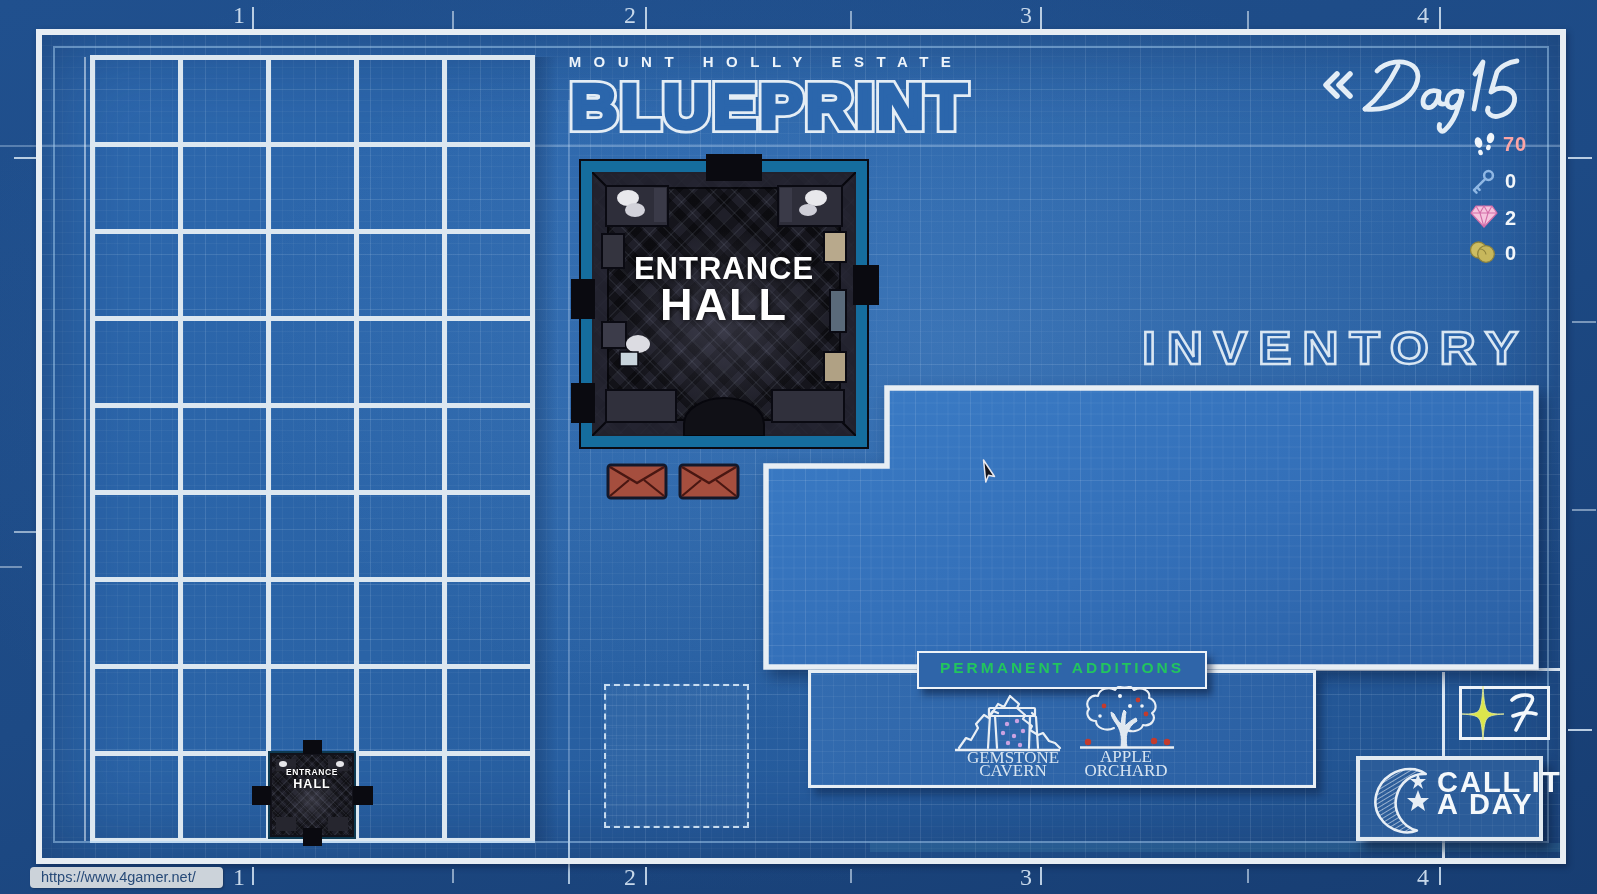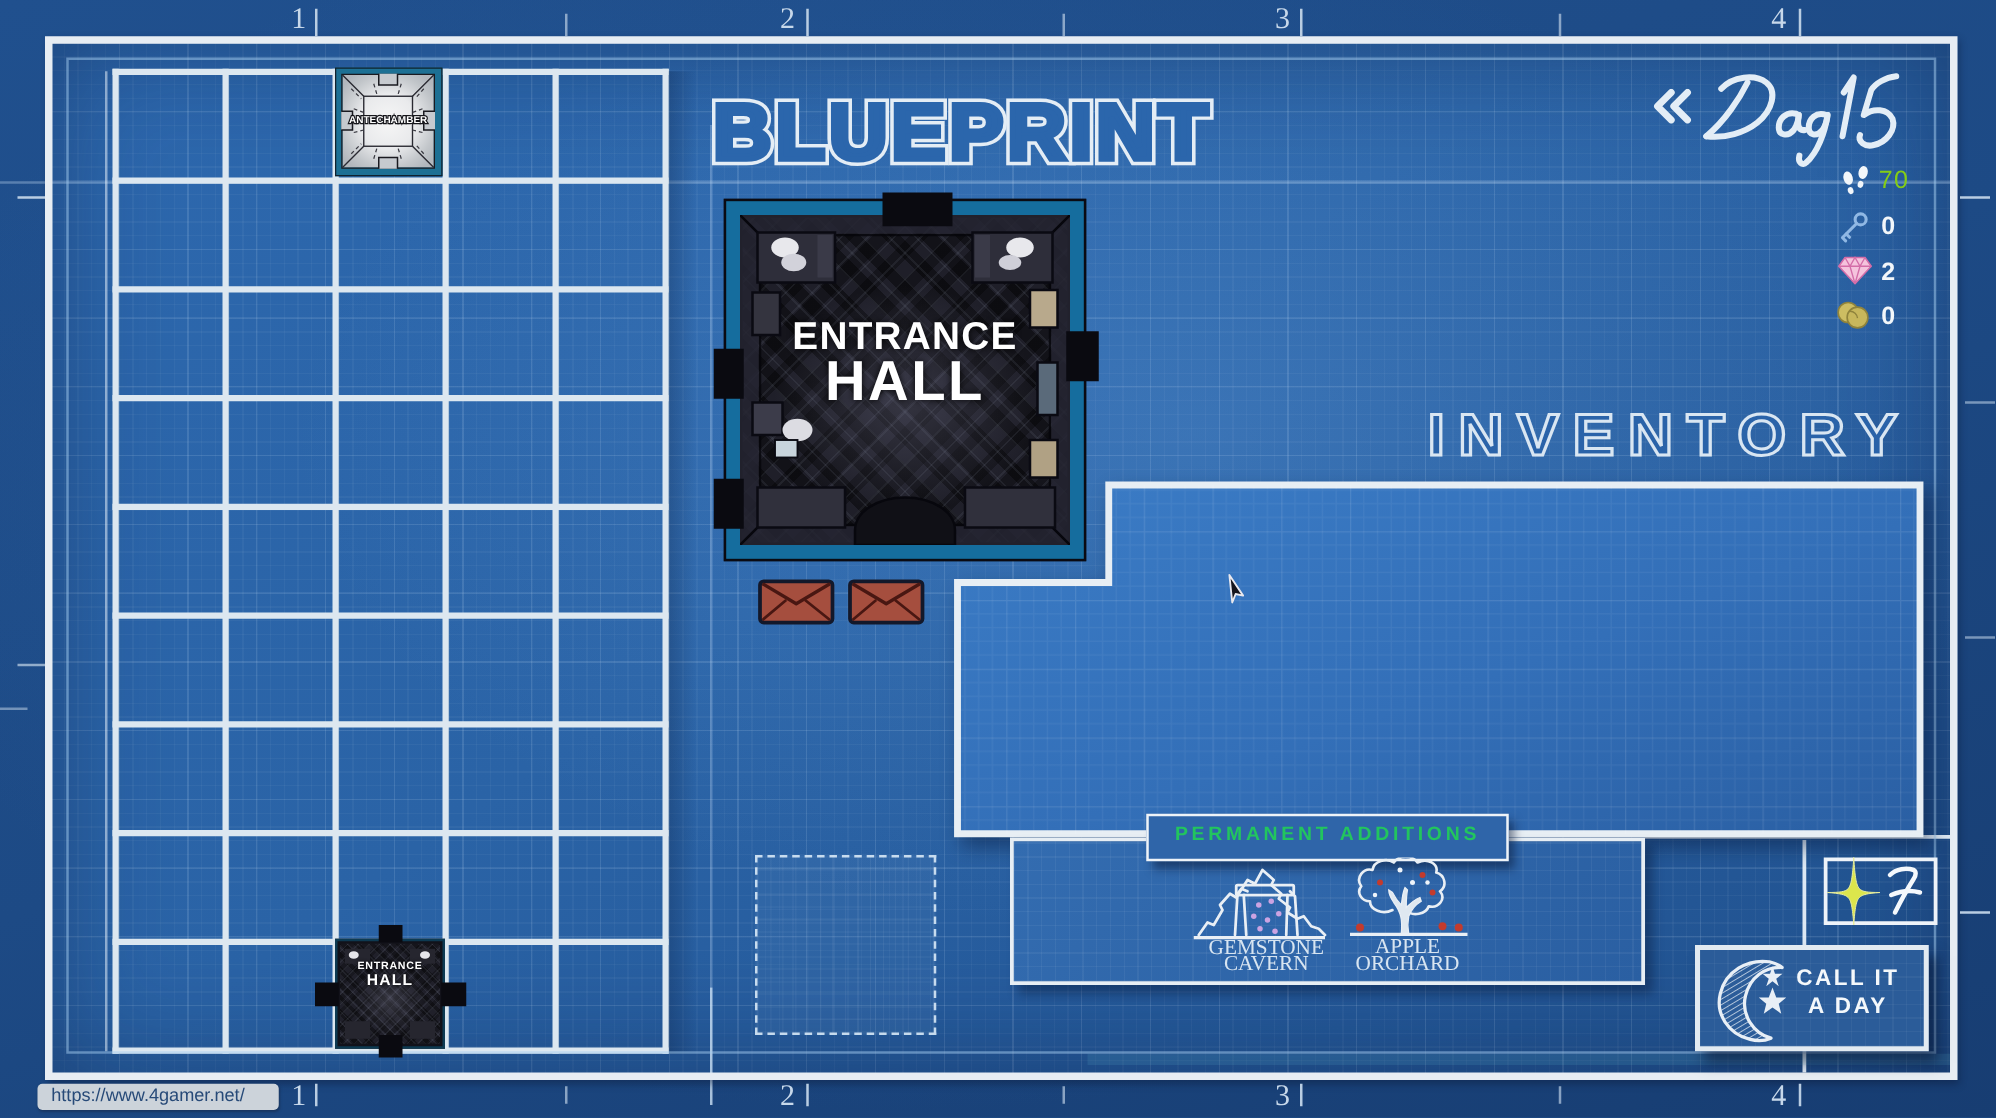--- a/index.html
+++ b/index.html
@@ -159,44 +159,20 @@
     <div class="abs" style="left:272px;top:104px;width:26px;height:40px;background:#0a0a10;"></div>
 
     <div class="abs" style="left:-10px;top:222px;width:24px;height:40px;background:#0a0a10;"></div>
 
     <div class="abs" style="left:0;top:90px;width:286px;text-align:center;color:#ffffff;font-weight:bold;
       font-size:31px;letter-spacing:1px;text-shadow:0 0 6px rgba(0,0,0,0.9);">ENTRANCE</div>
     <div class="abs" style="left:0;top:118px;width:286px;text-align:center;color:#ffffff;font-weight:bold;
       font-size:45px;letter-spacing:2px;text-shadow:0 0 6px rgba(0,0,0,0.9);">HALL</div>
   </div>
 
-  <div class="abs" style="left:268px;top:54px;width:86px;height:87px;background:#1d7094;border:1.5px solid #10222e;box-sizing:border-box;">
-    <div class="abs" style="left:4px;top:4px;width:75px;height:76px;border:1.5px solid #1a1a20;box-sizing:border-box;
-      background:radial-gradient(46px 46px at 50% 50%, #f6f6f6 0%, #e9eaec 48%, #c2c6ca 82%, #b2b7bd 100%);"></div>
-    <svg class="abs" style="left:4px;top:4px;" width="75" height="76" viewBox="0 0 75 76">
-      <g stroke="#2a2a32" stroke-width="1.1" fill="none">
-        <path d="M1,1 L18,18 M74,1 L57,18 M1,75 L18,58 M74,75 L57,58"></path>
-        <rect x="18" y="18" width="39" height="40"></rect>
-      </g>
-      <g stroke="#3a3a42" stroke-width="1" stroke-dasharray="3,2.4">
-        <path d="M10,28 L18,31 M10,47 L18,45 M65,28 L57,31 M65,47 L57,45"></path>
-        <path d="M26,8 L29,18 M48,8 L45,18 M26,68 L29,58 M48,68 L45,58"></path>
-        <path d="M8,12 L16,20 M66,12 L59,20 M8,64 L16,56 M66,64 L59,56"></path>
-      </g>
-      <g fill="#c6cacf" stroke="#1a1a20" stroke-width="1.2">
-        <rect x="30" y="-3" width="15" height="12"></rect>
-        <rect x="30" y="67" width="15" height="12"></rect>
-        <rect x="-3" y="30" width="12" height="15"></rect>
-        <rect x="66" y="30" width="12" height="15"></rect>
-      </g>
-    </svg>
-    <svg class="abs" style="left:0;top:32px;" width="83" height="16" viewBox="0 0 83 16">
-      <text x="41.5" y="11" text-anchor="middle" font-family="Liberation Sans, sans-serif" font-weight="bold" font-size="8" fill="#ffffff" stroke="#15151a" stroke-width="2" paint-order="stroke" letter-spacing="0">ANTECHAMBER</text>
-    </svg>
-  </div>
 
   <div class="abs" style="left:268px;top:751px;width:88px;height:88px;background:#12121a;border:2px solid #0d3a52;box-sizing:border-box;">
     <div class="abs" style="left:2px;top:2px;width:80px;height:80px;
       background:
         radial-gradient(40px 40px at 50% 55%, rgba(130,130,150,0.30), rgba(0,0,0,0) 70%),
         repeating-linear-gradient(45deg, rgba(150,160,180,0.10) 0px, rgba(150,160,180,0.10) 1px, rgba(0,0,0,0) 1px, rgba(0,0,0,0) 6px),
         repeating-linear-gradient(-45deg, rgba(150,160,180,0.10) 0px, rgba(150,160,180,0.10) 1px, rgba(0,0,0,0) 1px, rgba(0,0,0,0) 6px),
         repeating-linear-gradient(45deg, rgba(0,0,0,0.35) 0px, rgba(0,0,0,0.35) 4px, rgba(0,0,0,0) 4px, rgba(0,0,0,0) 8px),
         repeating-linear-gradient(-45deg, rgba(0,0,0,0.25) 0px, rgba(0,0,0,0.25) 4px, rgba(0,0,0,0) 4px, rgba(0,0,0,0) 8px),
         #20202a;"></div>
@@ -226,20 +202,22 @@
     <path d="M5,6 L32,22 L59,6" fill="none" stroke="#491712" stroke-width="2.6" stroke-linejoin="round"></path>
     <path d="M5,35 L24,19 M59,35 L39,19" fill="none" stroke="#491712" stroke-width="2.2"></path>
   </svg>
 
   <svg class="abs" style="left:677px;top:461px;" width="64" height="40" viewBox="0 0 64 40">
     <rect x="3" y="4" width="58" height="33" rx="3" fill="#a54e3e" stroke="#13182a" stroke-width="3"></rect>
     <path d="M5,6 L32,22 L59,6" fill="none" stroke="#491712" stroke-width="2.6" stroke-linejoin="round"></path>
     <path d="M5,35 L24,19 M59,35 L39,19" fill="none" stroke="#491712" stroke-width="2.2"></path>
   </svg>
 
+  <div class="abs" style="left:560px;top:53px;width:412px;text-align:center;color:#eef4fa;white-space:nowrap;
+    font-size:15px;font-weight:bold;letter-spacing:12.5px;">MOUNT&nbsp;HOLLY&nbsp;ESTATE</div>
 
   <div class="abs" style="left:548px;top:70px;width:444px;text-align:center;white-space:nowrap;
     font-size:63px;font-weight:bold;letter-spacing:3px;color:#2b66ac;
     -webkit-text-stroke:10px #e4edf5;transform:scaleX(1.03);transform-origin:center;">BLUEPRINT</div>
   <div class="abs" style="left:548px;top:70px;width:444px;text-align:center;white-space:nowrap;
     font-size:63px;font-weight:bold;letter-spacing:3px;color:#2b66ac;
     -webkit-text-stroke:4.5px #2b66ac;transform:scaleX(1.03);transform-origin:center;">BLUEPRINT</div>
 
   <svg class="abs" style="left:1322px;top:71px;" width="32" height="28" viewBox="0 0 32 28">
     <g fill="none" stroke="#e3edf6" stroke-width="5.5" stroke-linecap="round" stroke-linejoin="round">
@@ -263,21 +241,21 @@
 
   <svg class="abs" style="left:1470px;top:132px;" width="30" height="28" viewBox="0 0 30 28">
     <g fill="#f2f6fa">
       <ellipse cx="8.5" cy="10.5" rx="3.7" ry="5.4" transform="rotate(-15 8.5 10.5)"></ellipse>
       <ellipse cx="10.5" cy="20.5" rx="2.3" ry="2.8" transform="rotate(-15 10.5 20.5)"></ellipse>
       <ellipse cx="20.5" cy="6" rx="3.7" ry="5.2" transform="rotate(13 20.5 6)"></ellipse>
       <ellipse cx="18.4" cy="15.5" rx="2.3" ry="2.8" transform="rotate(13 18.4 15.5)"></ellipse>
     </g>
   </svg>
 
-  <div class="abs" style="left:1503px;top:133px;width:40px;color:#84cc16;font-size:20px;font-weight:normal;letter-spacing:1px;">70</div>
+  <div class="abs" style="left:1503px;top:133px;width:40px;color:#fca5a5;font-size:20px;font-weight:bold;letter-spacing:1px;">70</div>
 
   <svg class="abs" style="left:1468px;top:166px;" width="30" height="30" viewBox="0 0 30 30">
     <g fill="none" stroke="#90b8e4" stroke-width="2.5" stroke-linecap="round">
       <circle cx="20.5" cy="9.5" r="4.4"></circle>
       <path d="M17.3,12.8 L6.5,23.6"></path>
       <path d="M9,21.2 L11.6,23.8"></path>
       <path d="M6,24.2 L8.5,26.7"></path>
     </g>
   </svg>
 
@@ -420,21 +398,21 @@
       <pattern id="hatch" width="3.8" height="3.8" patternUnits="userSpaceOnUse" patternTransform="rotate(45)">
         <rect width="3.8" height="3.8" fill="none"></rect>
         <line x1="0" y1="0" x2="0" y2="3.8" stroke="#e8eff6" stroke-width="1.1"></line>
       </pattern>
     </defs>
     <path d="M42,4 C24,6 10,20 10,38 C10,55 24,68 42,68 C48,68 54,66 58,63 C44,63 30,51 30,35 C30,20 39,9 53,6 C49,4 46,4 42,4 Z" fill="url(#hatch)" stroke="#e8eff6" stroke-width="2.6" stroke-linejoin="round" transform="rotate(14 36 36)"></path>
     <path d="M52,10 L54,16 L60,16 L55,20 L57,26 L52,22 L47,26 L49,20 L44,16 L50,16 Z" fill="#e8eff6"></path>
     <path d="M52,27 L55,35 L63,35 L57,40 L59,48 L52,43 L45,48 L47,40 L41,35 L49,35 Z" fill="#e8eff6"></path>
   </svg>
 
-  <div class="abs" style="left:1437px;top:771px;color:#f4f8fb;font-size:18px;font-weight:bold;letter-spacing:2px;line-height:22px;text-align:center;">CALL IT<br>A DAY</div>
+  <div class="abs" style="left:1437px;top:771px;color:#f4f8fb;font-size:29px;font-weight:bold;letter-spacing:2px;line-height:22px;">CALL IT<br>A DAY</div>
 
   <svg class="abs" style="left:978px;top:458px;" width="22" height="26" viewBox="0 0 22 26">
     <path d="M5.5,2 L16.5,18.5 L10.5,17.2 L7.8,24 Z" fill="#15151c" stroke="#e8e8ee" stroke-width="1.5" stroke-linejoin="round"></path>
   </svg>
 
 
   <div class="abs" style="left:30px;top:867px;width:193px;height:21px;background:#ccd3da;border-radius:4px;
     box-shadow:1px 1px 2px rgba(20,30,50,0.4);"></div>
 
   <div class="abs" style="left:41px;top:869px;color:#274a78;font-size:14.5px;">https://www.4gamer.net/</div>

